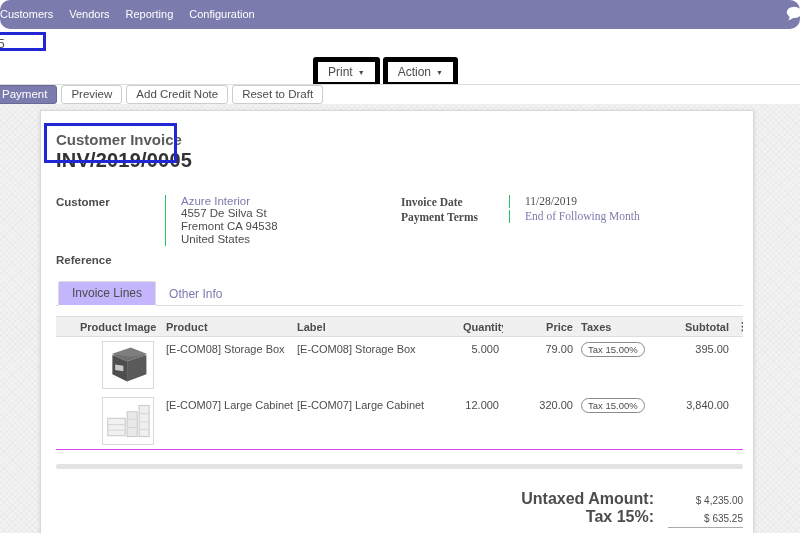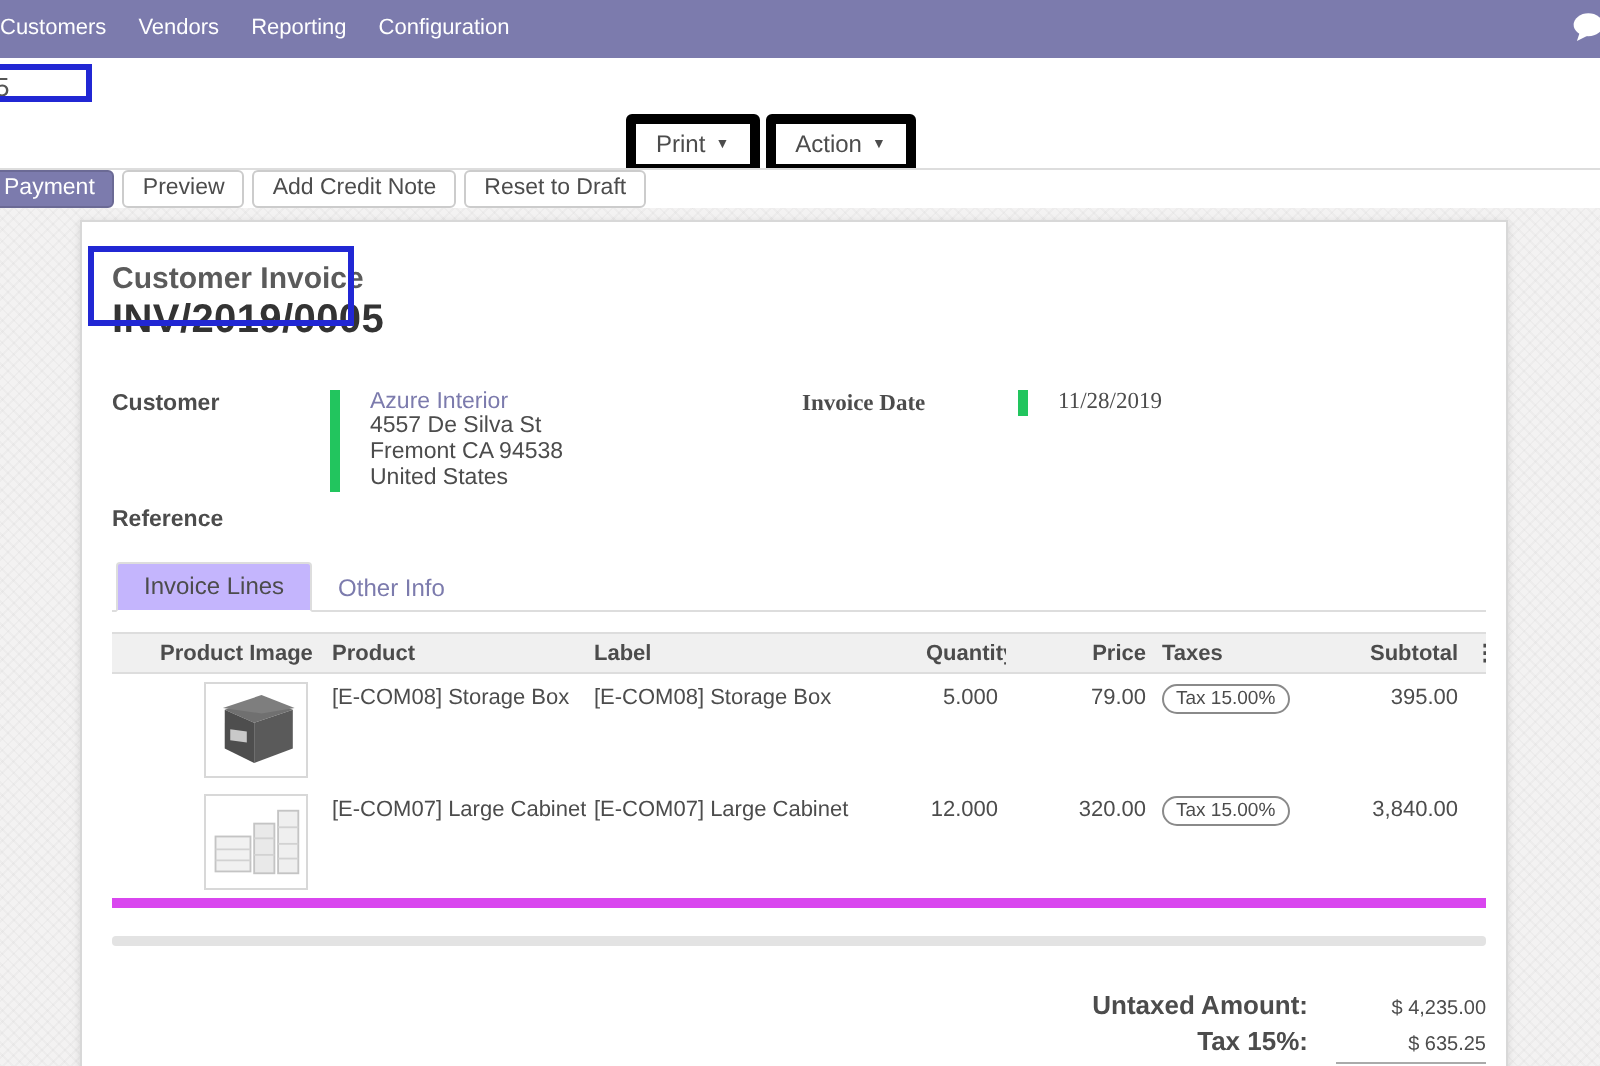--- a/index.html
+++ b/index.html
@@ -1,21 +1,21 @@
 <!DOCTYPE html>
 <html><head>
 <meta charset="utf-8">
 <style>
   * { box-sizing: border-box; margin: 0; padding: 0; }
   html,body { width:800px; height:533px; overflow:hidden; }
   body { font-family:"Liberation Sans", sans-serif; font-size:12px; color:#4c4c4c; background:#fff; }
   #app { position:relative; width:800px; height:533px; overflow:hidden; background:#fff; }
 
   
-  .topnav { position:absolute; top:0; left:0; right:0; height:29px; background:#7c7bad; display:flex; align-items:flex-end; }
+  .topnav { position:absolute; top:0; left:0; right:0; height:29px; background:#7c7bad; display:flex; align-items:flex-end;border-radius:10px; }
   .topnav .nav-item { color:#fff; font-size:11px; line-height:29px; padding:0 8px; cursor:pointer; white-space:nowrap; }
   .topnav .nav-item:first-child { margin-left:-8px; }
   .msg-icon { position:absolute; right:-5px; top:5px; width:20px; height:18px; }
 
   
   .crumb-row { position:absolute; top:29px; left:0; right:0; height:55px; background:#fff; }
   .breadcrumb { position:absolute; left:-82px; top:7px; font-size:13px; color:#555; white-space:nowrap; cursor:pointer; }
 
   
   .anno { position:absolute; border:3px solid #2127d4; background:transparent; pointer-events:none; }
@@ -50,49 +50,49 @@
   .doc-type { font-size:15px; font-weight:bold; color:#5b5b5b; margin-top:4px; }
   .doc-number { font-size:20px; font-weight:bold; color:#333; margin-top:1px; letter-spacing:.2px; }
 
   
   .fields { display:flex; margin-top:23px; }
   .fields .colL { width:345px; }
   .fields .colR { flex:1;font-family:Liberation Serif, serif; }
   .frow { display:flex; margin-bottom:2px;gap:24px; }
   .flabel { width:85px; font-weight:bold; font-size:11.5px; color:#4c4c4c; padding-top:1px; }
   .flabel-r { width:84px; }
-  .fval { border-left:5px solid #22c55e; padding-left:15px; flex:1; font-size:11.5px; }
+  .fval { border-left:1px solid #22c55e; padding-left:15px; flex:1; font-size:11.5px; }
   .fval.noline { border-left:none; }
   .link { color:#7c7bad; cursor:pointer; }
   .addr div { line-height:12px; margin-bottom:1px; font-size:11.5px; color:#4c4c4c; }
   .ref-row { margin-top:7px;align-items:center; }
 
   
   .tabs { margin-top:13px; border-bottom:1px solid #ddd; display:flex; align-items:flex-end; padding-left:2px; }
   .tab { font-size:12px; padding:4px 13px 5px; cursor:pointer; margin-bottom:-1px; }
   .tab.active { border:1px solid #ddd; border-bottom:1px solid #fff; background:#c4b5fd; color:#4c4c4c; border-radius:2px 2px 0 0; }
   .tab.inactive { color:#7c7bad; }
 
   
-  table.lines { width:100%; border-collapse:collapse; table-layout:fixed; margin-top:10px; border-bottom:5px solid #d946ef; }
+  table.lines { width:100%; border-collapse:collapse; table-layout:fixed; margin-top:10px; border-bottom:1px solid #d946ef; }
   .lines th { background:#f0f0f0; border-top:1px solid #ddd; border-bottom:1px solid #ddd; font-size:11px; font-weight:bold; color:#4c4c4c; padding:3px 4px; text-align:left; white-space:nowrap; overflow:hidden; }
   .lines th.r, .lines td.r { text-align:right; }
   .lines td { font-size:11px; color:#4c4c4c; vertical-align:top; padding:6px 4px 4px; white-space:nowrap; overflow:hidden; }
   .col-handle{width:20px;} .col-img{width:86px;} .col-product{width:131px;} .col-label{width:166px;}
   .col-qty{width:44px;} .col-price{width:74px;} .col-tax{width:79px;} .col-sub{width:77px;} .col-x{width:10px;}
   .pimg { width:52px; height:48px; border:1px solid #d8d8d8; background:#fff; padding:2px; margin:-2px 0 0 22px; }
   .tax-pill { display:inline-block; border:1px solid #8a8a8a; border-radius:10px; padding:0 6px; font-size:9.5px; line-height:13px; color:#4c4c4c; margin-top:-1px; }
   .kebab { color:#4c4c4c; font-size:11px; cursor:pointer; }
 
   .hscroll { margin-top:14px; height:5px; background:#e3e3e3; border-radius:2px; width:100%; cursor:pointer; }
 
   
   .totals { width:225px; margin-left:auto; margin-top:22px; }
   .trow { display:flex; align-items:baseline; line-height:16px; }
-  .tlabel { flex:1; text-align:right; font-weight:bold; font-size:13px; color:#4c4c4c; padding-right:14px; }
+  .tlabel { flex:1; text-align:right; font-weight:bold; font-size:16px; color:#4c4c4c; padding-right:14px; }
   .tvalue { width:75px; text-align:right; font-size:10px; color:#4c4c4c; }
   .trow.total .tvalue { border-top:1px solid #aaa; font-size:13.5px; font-weight:bold; color:#333; padding-top:3px; }
   .trow.total .tlabel { font-size:11.5px; }
 </style>
 </head>
 <body>
 
 <div id="app">
 
   <div class="topnav">
@@ -153,20 +153,24 @@
           </div>
           <div class="frow ref-row">
             <div class="flabel">Reference</div>
             <div class="fval noline"></div>
           </div>
         </div>
         <div class="colR">
           <div class="frow">
             <div class="flabel flabel-r">Invoice Date</div>
             <div class="fval">11/28/2019</div>
+          </div>
+          <div class="frow">
+            <div class="flabel flabel-r">Payment Terms</div>
+            <div class="fval"><span class="link">End of Following Month</span></div>
           </div>
         </div>
       </div>
 
       <div class="tabs">
         <div class="tab active">Invoice Lines</div>
         <div class="tab inactive">Other Info</div>
       </div>
 
       <table class="lines">

